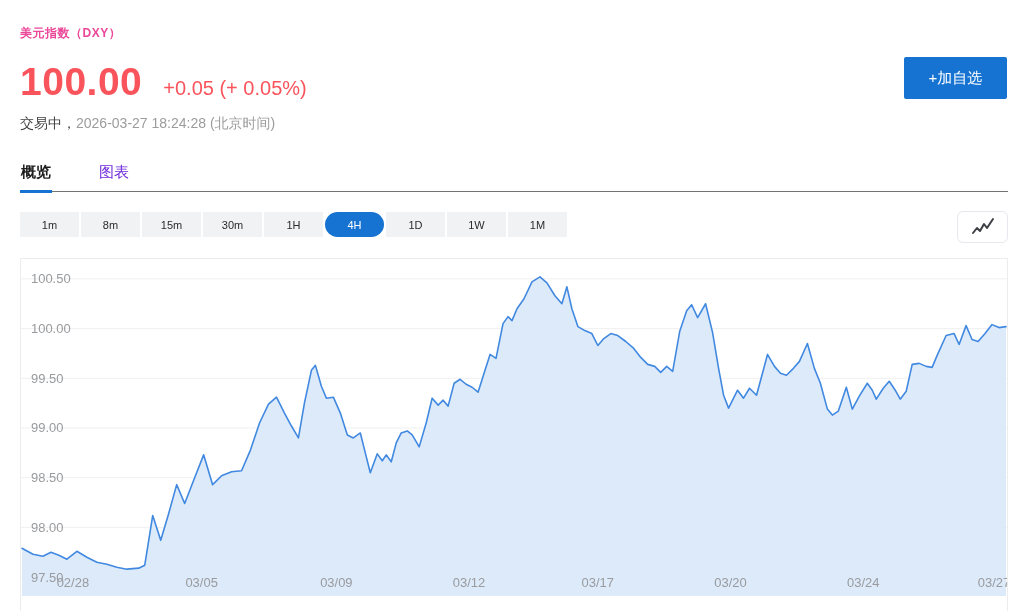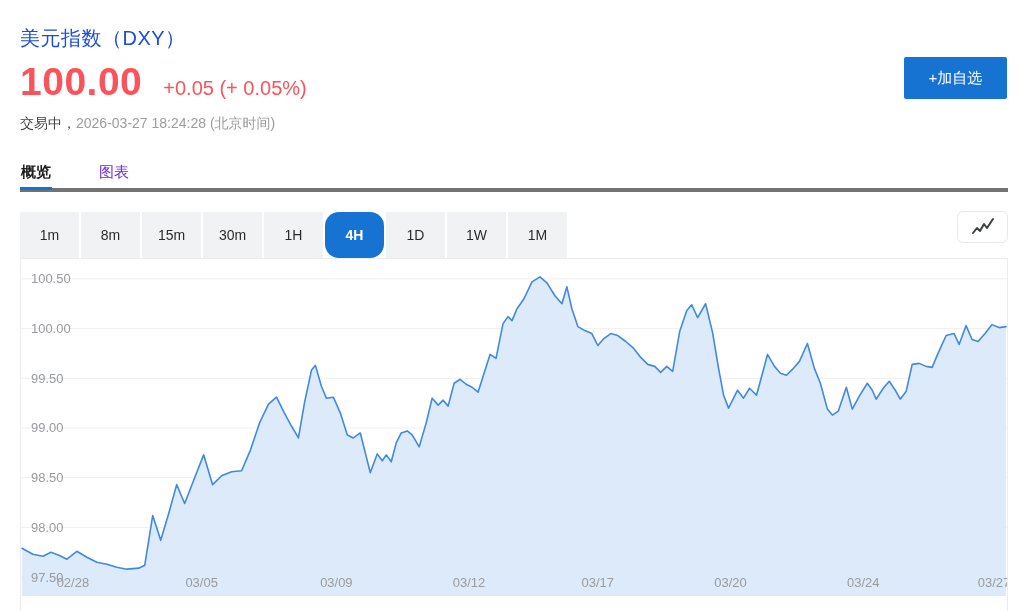--- a/index.html
+++ b/index.html
@@ -3,47 +3,47 @@
 <meta charset="utf-8">
 <style>
   * { margin:0; padding:0; box-sizing:border-box; }
   html,body { width:1024px; height:611px; }
   body {
     position:relative; background:#ffffff; overflow:hidden;
     font-family:"Liberation Sans", sans-serif;
   }
   .page-title {
     position:absolute; left:20px; top:25px;
-    font-size:20px; font-weight:400; color:#1d4ed8; letter-spacing:.5px;
+    font-size:12px; font-weight:700; color:#ec4899; letter-spacing:.5px;
   }
   .price-row { position:absolute; left:20px; top:60px; display:flex; align-items:baseline; }
   .price   { font-size:39px; font-weight:700; color:var(--red); letter-spacing:.5px; }
   .change  { font-size:20px; color:var(--red); margin-left:21px;text-align:right; }
   .status-row { position:absolute; left:20px; top:115px; font-size:14px; color:#404040;text-align:center; }
   .status-row .timestamp { color:#9c9c9c; }
   .watch-btn {
     position:absolute; right:17px; top:57px; width:103px; height:42px;
     background:var(--blue); color:#ffffff; font-size:15px; border:none; border-radius:2px;
     cursor:pointer; font-family:inherit;
   }
   .tabbar {
     position:absolute; left:20px; right:16px; top:160px; height:32px;
-    border-bottom:4px solid #737373; display:flex; gap:46px;
+    border-bottom:1px solid #737373; display:flex; gap:46px;
   }
   .tab { font-size:15px; color:#6d28d9; position:relative; cursor:pointer; padding:3px 1px 0; }
   .tab.active { color:#1c1c1c; font-weight:700; }
   .tab.active::after {
     content:""; position:absolute; left:0; right:0; bottom:-2px; height:3px; background:var(--blue);
   }
   .intervals { position:absolute; left:20px; top:212px; display:flex; gap:2px; }
   .interval-btn {
-    width:59px; height:46px; display:flex; align-items:center; justify-content:center;
-    background:#f1f2f4; font-size:14px; color:#2b2b2b; cursor:pointer; user-select:none;
+    width:59px; height:25px; display:flex; align-items:center; justify-content:center;
+    background:#f1f2f4; font-size:11px; color:#2b2b2b; cursor:pointer; user-select:none;
   }
-  .interval-btn.active { background:var(--blue); color:#fff; border-radius:14px;font-weight:bold; }
+  .interval-btn.active { background:var(--blue); color:#fff; border-radius:14px; }
   .chart-type-btn {
     position:absolute; right:16px; top:211px; width:51px; height:32px;
     background:#fff; border:1px solid #e5e8ec; border-radius:6px;
     display:flex; align-items:center; justify-content:center; cursor:pointer;
   }
   .chart-panel {
     position:absolute; left:20px; top:258px; width:988px; height:391px;
     border:1px solid #ececec; background:#fff; overflow:hidden;
   }
   .chart-panel svg { display:block; }

